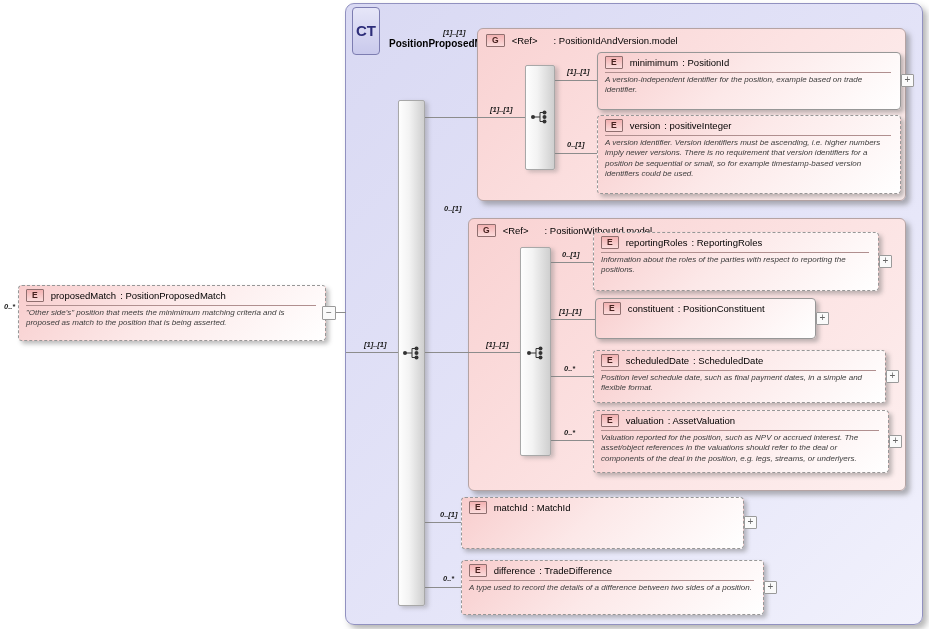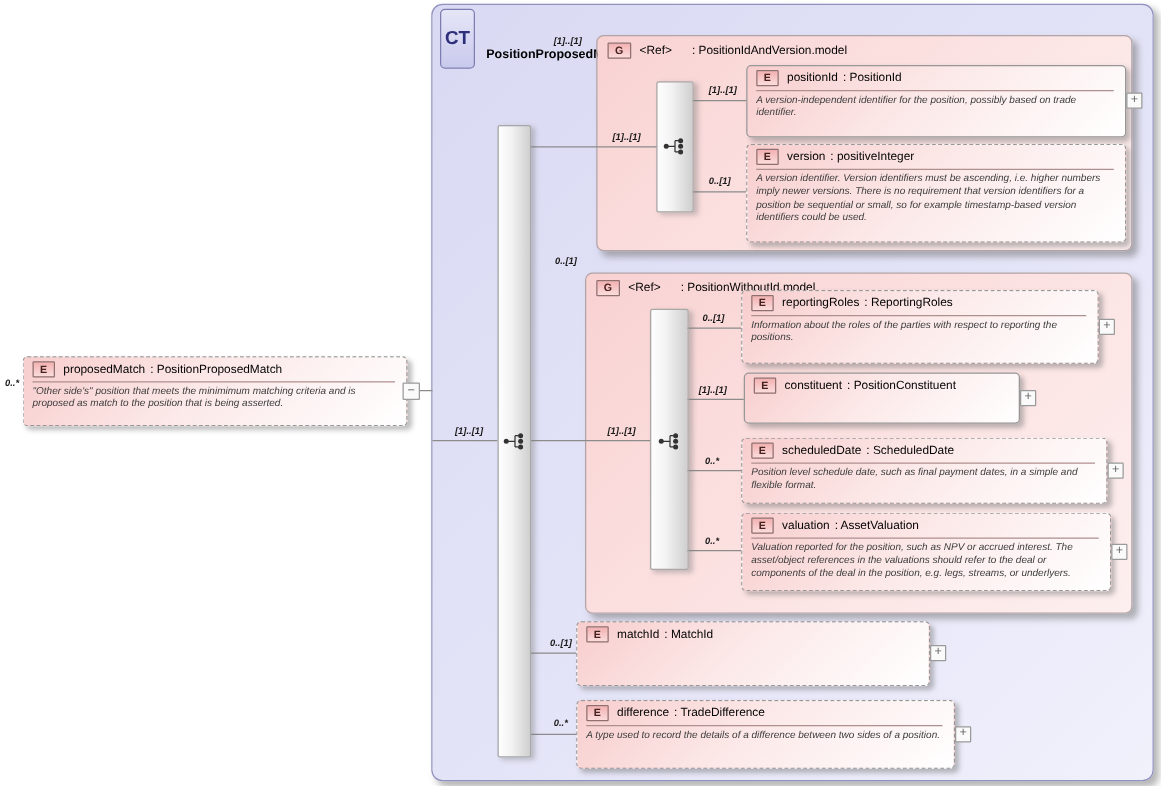--- a/index.html
+++ b/index.html
@@ -155,25 +155,25 @@
     </span>
   </div>
   <div class="ebox-desc">"Other side's" position that meets the minimimum matching criteria and is proposed as match to the position that is being asserted.</div>
 </div>
 <div class="collapse" style="left:322px;top:306px">−</div>
 
 <div class="ebox solid" style="left:597px;top:52px;width:302px;height:56px">
   <div class="ebox-header">
     <span class="badge-eg">E</span>
     <span class="ebox-title">
-      <span>positionId</span>
+      <span>minimimum</span>
       <span class="e-type">: PositionId</span>
     </span>
   </div>
-  <div class="ebox-desc">A version-independent identifier for the position, possibly based on trade identifier.</div>
+  <div class="ebox-desc">A version-independent identifier for the position, example based on trade identifier.</div>
 </div>
 <div class="expand" style="left:901px;top:74px">+</div>
 
 <div class="ebox dashed" style="left:597px;top:115px;width:302px;height:77px">
   <div class="ebox-header">
     <span class="badge-eg">E</span>
     <span class="ebox-title">
       <span>version</span>
       <span class="e-type">: positiveInteger</span>
     </span>

